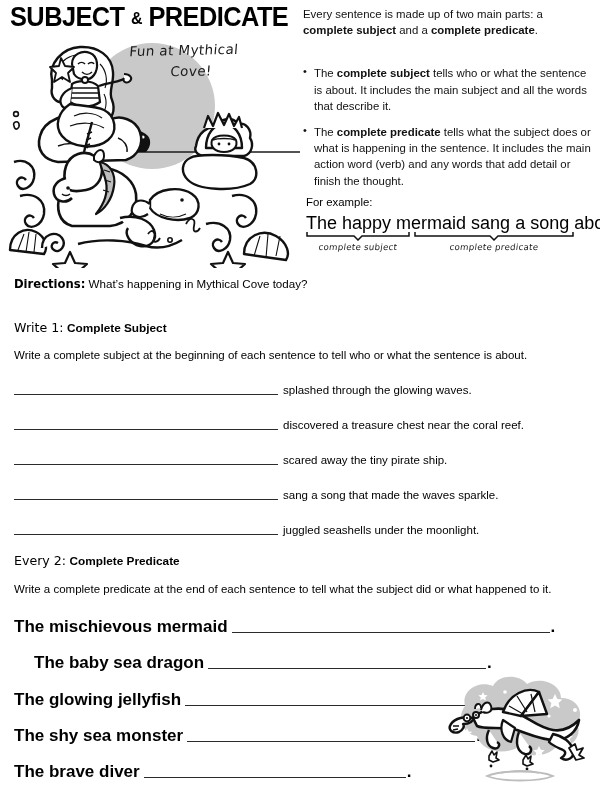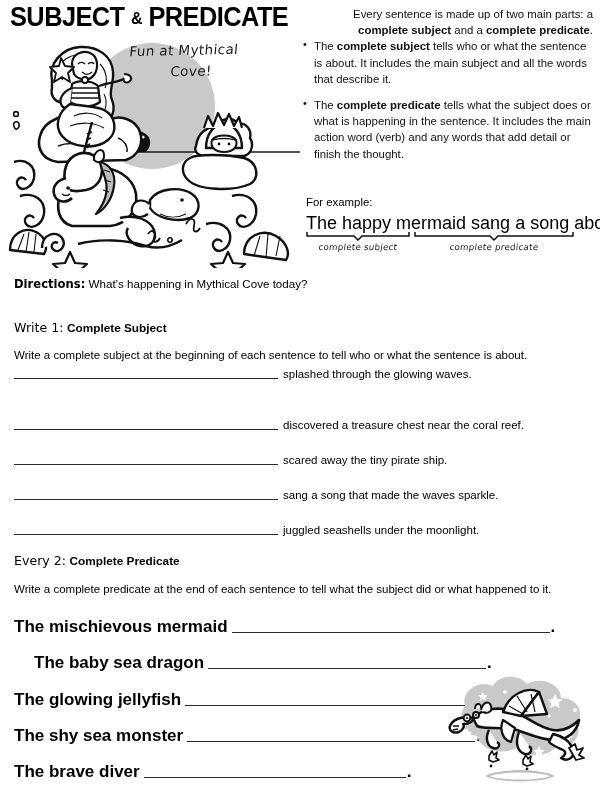--- a/index.html
+++ b/index.html
@@ -66,21 +66,21 @@
   
   #intro {
     position: absolute;
     left: 303px;
     top: 6px;
     width: 290px;
     font-size: 11.4px;
     line-height: 1.42;
     color: #111;
   }
-  #intro .para { margin: 0 0 0 0; text-align: right; }
+  #intro .para { margin: 0 0 27px 0; }
   #intro ul {
     list-style: none;
     margin: 0;
     padding: 0;
   }
   #intro li {
     position: relative;
     padding-left: 11px;
     margin-bottom: 10px;
   }
@@ -364,21 +364,21 @@
 </div>
 
 <div id="directions">
   <span class="dir-lead">Directions:</span><span> What’s happening in Mythical Cove today?</span><br>
 </div>
 
 <div id="part1-head" class="part-head"><span class="pnum">Write 1:</span> <span class="ptitle">Complete Subject</span></div>
 
 <div id="part1-sub" class="part-sub">Write a complete subject at the beginning of each sentence to tell who or what the sentence is about.</div>
 
-<div class="p1-row" style="top:367px;">
+<div class="p1-row" style="top:383px;">
   <span class="blank"></span><span class="tail">splashed through the glowing waves.</span>
 </div>
 <div class="p1-row" style="top:418px;">
   <span class="blank"></span><span class="tail">discovered a treasure chest near the coral reef.</span>
 </div>
 <div class="p1-row" style="top:453px;">
   <span class="blank"></span><span class="tail">scared away the tiny pirate ship.</span>
 </div>
 <div class="p1-row" style="top:488px;">
   <span class="blank"></span><span class="tail">sang a song that made the waves sparkle.</span>

